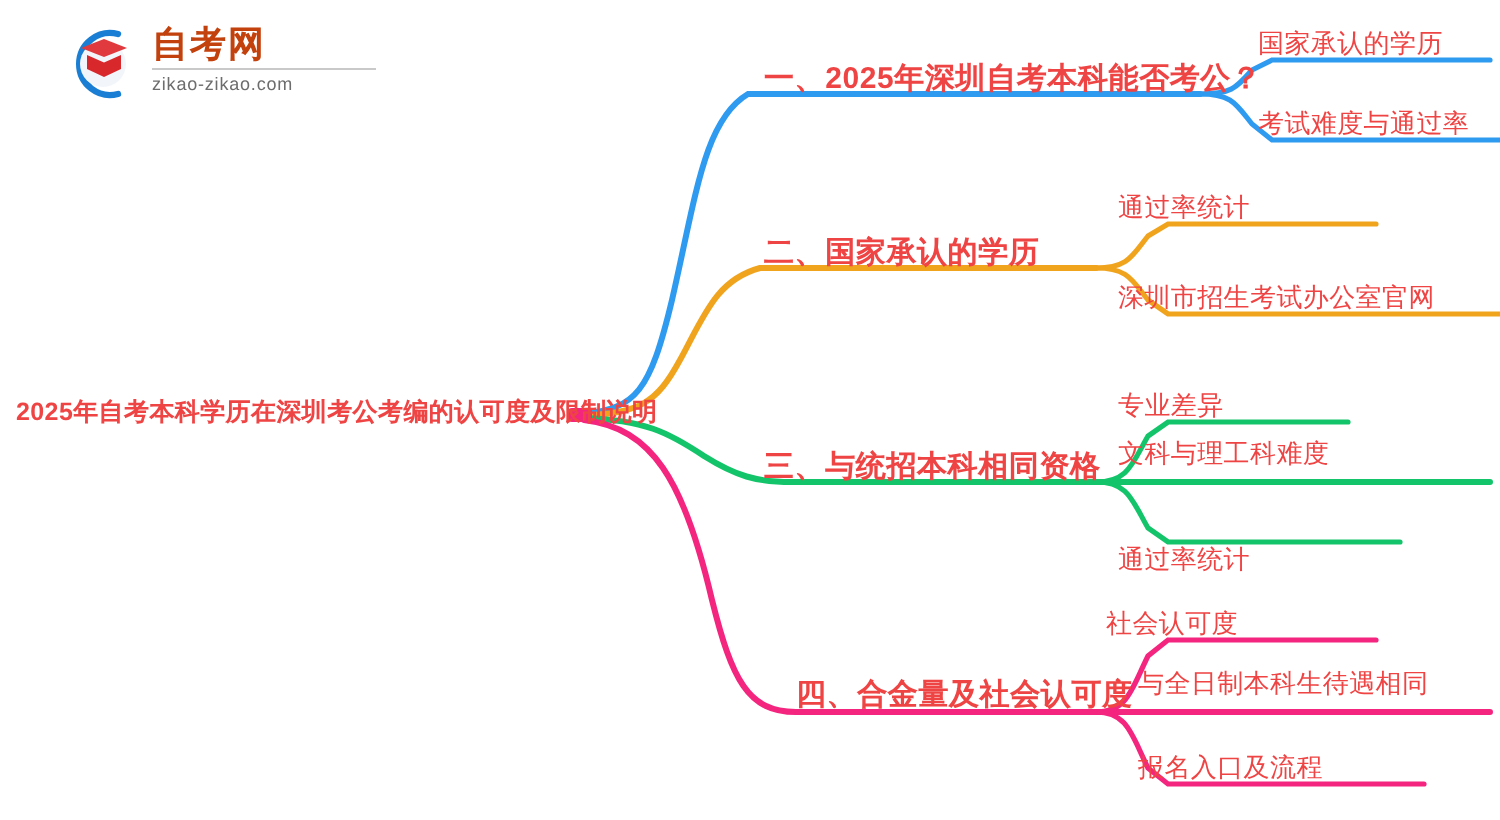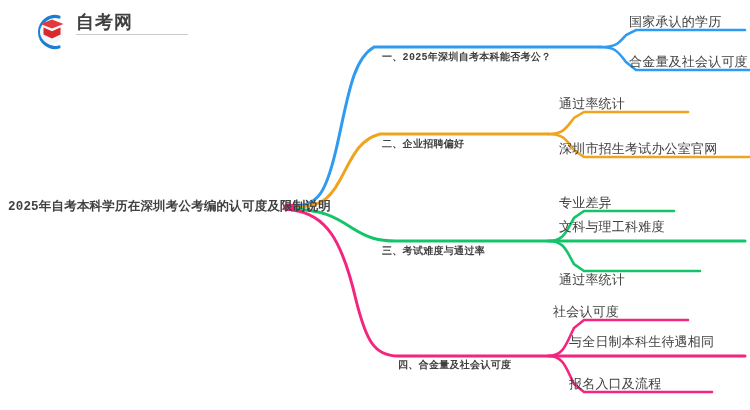--- a/index.html
+++ b/index.html
@@ -32,21 +32,21 @@
   }
   #logo-text-block {
     position: absolute;
     left: 48px;
     top: 3px;
     width: 115px;
   }
   #logo-title {
     font-size: 18px;
     font-weight: bold;
-    color: #404040;
+    color: #c2410c;
     letter-spacing: 1px;
     line-height: 22px;
   }
   #logo-rule {
     width: 112px;
     height: 1px;
     background: #c9c9c9;
     margin-top: 1px;
   }
   #logo-domain {
@@ -62,37 +62,36 @@
     position: absolute;
     left: 0;
     top: 0;
     width: 750px;
     height: 410px;
   }
 
   
   .node-label {
     position: absolute;
-    color: #404040;
+    color: #ef4444;
     white-space: nowrap;
-    font-family: Liberation Mono, monospace;
+    font-family: Liberation Sans, sans-serif;
   }
   #root-label {
     left: 8px;
     top: 198px;
     font-size: 12.5px;
     font-weight: bold;
     letter-spacing: .2px;
     text-align: center;
   }
   .branch-label {
-    font-size: 10px;
+    font-size: 15px;
     font-weight: bold;
     letter-spacing: .3px;
-    margin-top: 20px;
   }
   .leaf-label {
     font-size: 13px;
     font-weight: normal;
     letter-spacing: .2px;
   }
 </style>
 </head>
 <body>
 
@@ -101,20 +100,21 @@
     <svg viewBox="0 0 42 42" width="42" height="42" aria-hidden="true">
       <path d="M31 7 A15.5 15.5 0 1 0 31 37" fill="none" stroke="#1a7fd4" stroke-width="3.2" stroke-linecap="round"></path>
       <circle cx="23.5" cy="22" r="11.5" fill="#f2f6fb"></circle>
       <path d="M12.5 14 L24 9.5 L35.5 14 L24 18.5 Z" fill="#e03a3e"></path>
       <path d="M15.5 17.5 L15.5 24.5 L24 28.5 L32.5 24.5 L32.5 17.5 L24 21.3 Z" fill="#d8282c"></path>
     </svg>
   </div>
   <div id="logo-text-block">
     <div id="logo-title">自考网</div>
     <div id="logo-rule"></div>
+    <div id="logo-domain">zikao-zikao.com</div>
   </div>
 </div>
 
 <svg id="map-svg" viewBox="0 0 750 410">
 
   <g>
     <path d="M292,207 C318,204 325,196 336,150 C348,98 352,60 374,47 L600,47" fill="none" stroke="#2f9bf0" stroke-width="3" stroke-linecap="round"></path>
     <path d="M600,47 C616,47 618,44 626,35 L636,30 L745,30" fill="none" stroke="#2f9bf0" stroke-width="2.6" stroke-linecap="round"></path>
     <path d="M600,47 C616,47 618,52 626,62 L636,70 L750,70" fill="none" stroke="#2f9bf0" stroke-width="2.6" stroke-linecap="round"></path>
   </g>
@@ -137,27 +137,27 @@
     <path d="M548,356 C564,356 566,368 574,384 L584,392 L712,392" fill="none" stroke="#f4257f" stroke-width="2.6" stroke-linecap="round"></path>
   </g>
 
   <rect x="284" y="204" width="12" height="7" rx="2" fill="#f4257f"></rect>
 </svg>
 
 <div class="node-label" id="root-label">2025年自考本科学历在深圳考公考编的认可度及限制说明</div>
 
 <div class="node-label branch-label" style="left:382px; top:30px;">一、2025年深圳自考本科能否考公？</div>
 <div class="node-label leaf-label" style="left:629px; top:13px;">国家承认的学历</div>
-<div class="node-label leaf-label" style="left:629px; top:53px;">合金量及社会认可度</div>
+<div class="node-label leaf-label" style="left:629px; top:53px;">考试难度与通过率</div>
 
-<div class="node-label branch-label" style="left:382px; top:117px;">二、企业招聘偏好</div>
+<div class="node-label branch-label" style="left:382px; top:117px;">二、国家承认的学历</div>
 <div class="node-label leaf-label" style="left:559px; top:95px;">通过率统计</div>
 <div class="node-label leaf-label" style="left:559px; top:140px;">深圳市招生考试办公室官网</div>
 
-<div class="node-label branch-label" style="left:382px; top:224px;">三、考试难度与通过率</div>
+<div class="node-label branch-label" style="left:382px; top:224px;">三、与统招本科相同资格</div>
 <div class="node-label leaf-label" style="left:559px; top:194px;">专业差异</div>
 <div class="node-label leaf-label" style="left:559px; top:218px;text-align:center;">文科与理工科难度</div>
 <div class="node-label leaf-label" style="left:559px; top:254px;margin-top:17px;">通过率统计</div>
 
 <div class="node-label branch-label" style="left:398px; top:338px;">四、合金量及社会认可度</div>
 <div class="node-label leaf-label" style="left:553px; top:303px;">社会认可度</div>
 <div class="node-label leaf-label" style="left:569px; top:333px;text-align:right;">与全日制本科生待遇相同</div>
 <div class="node-label leaf-label" style="left:569px; top:375px;">报名入口及流程</div>
 
 </body></html>

